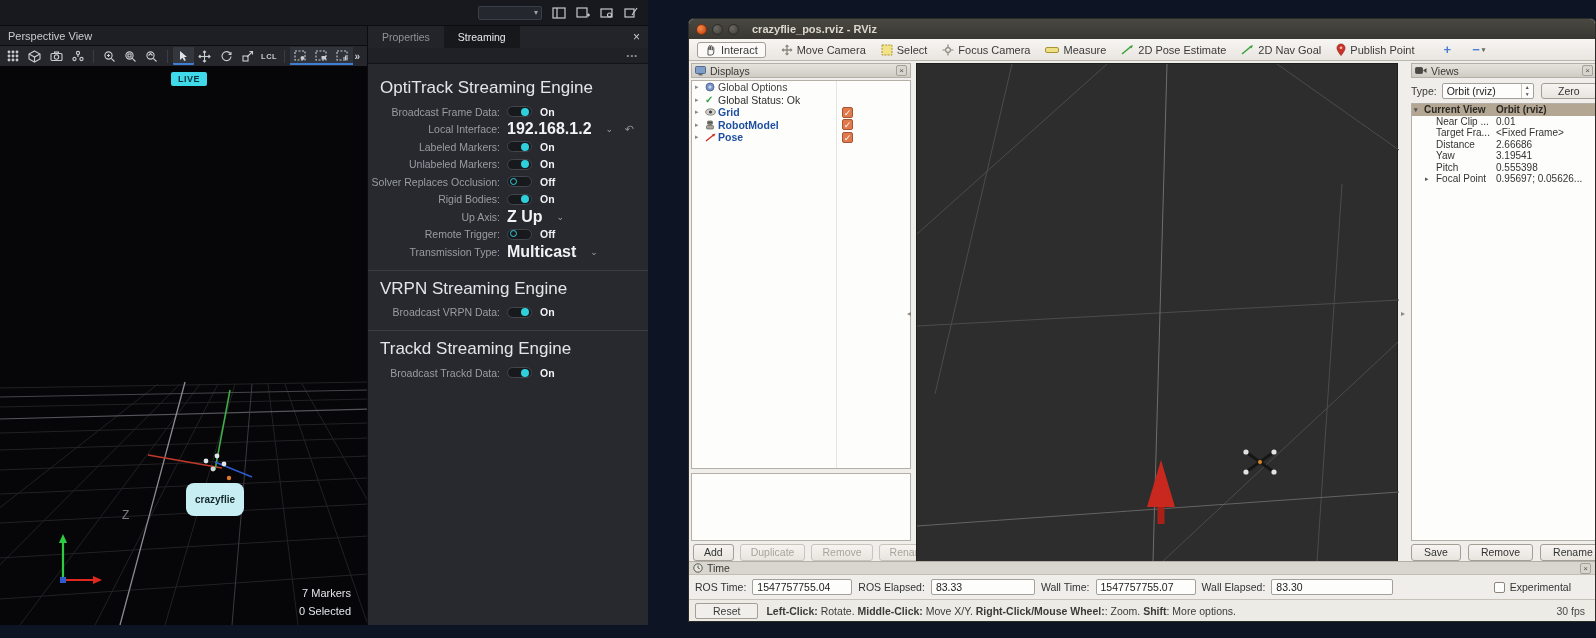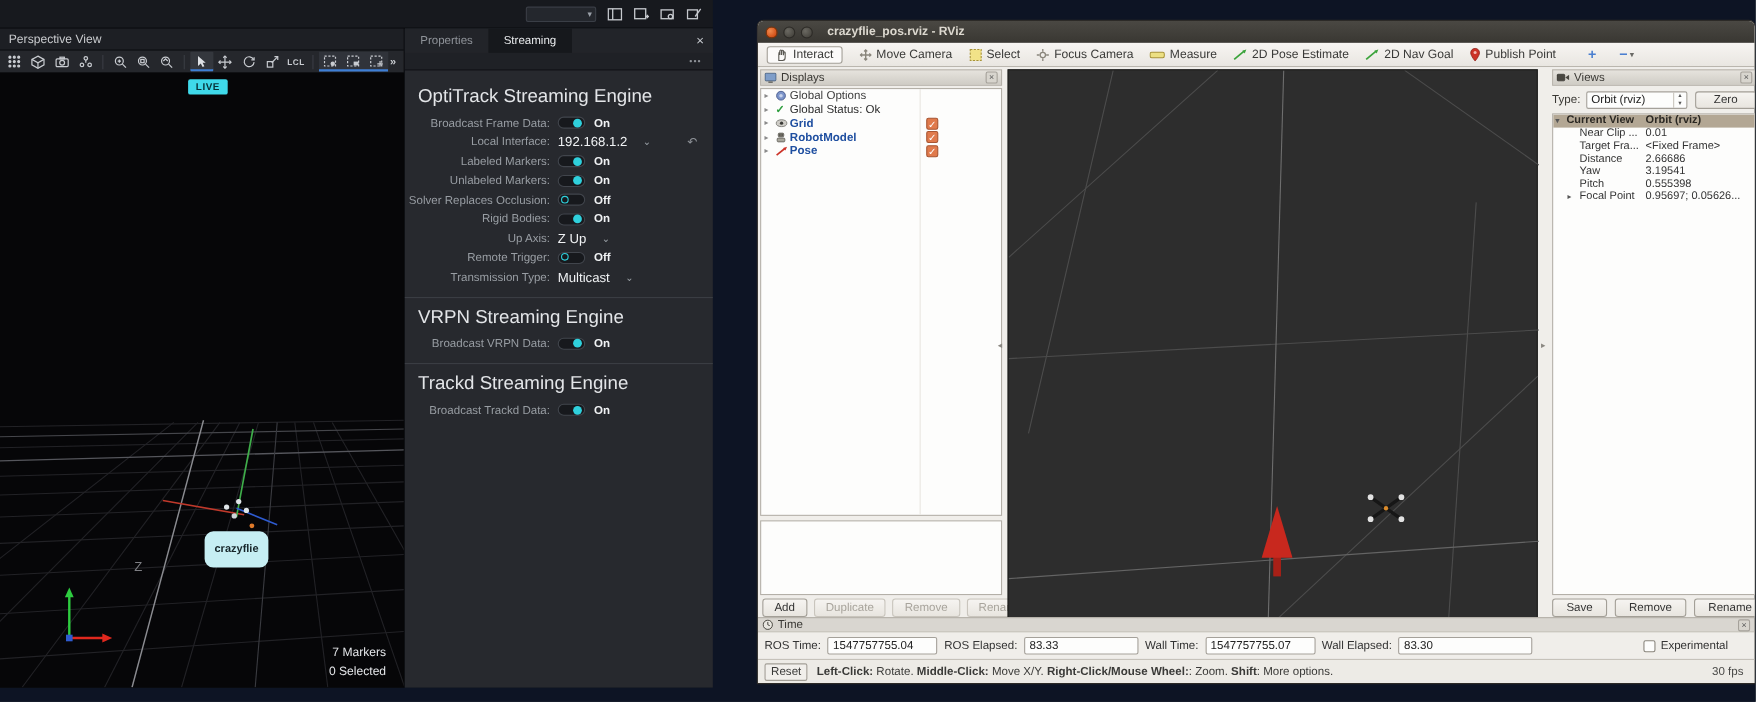--- a/index.html
+++ b/index.html
@@ -37,21 +37,21 @@
   .m-tab { font-size:10.5px; line-height:22px; padding:0 14px; color:#8f9399; }
   .m-tab.active { background:#16181c; color:#e8eaec; }
   .m-tabclose { position:absolute; right:8px; top:0; line-height:22px; color:#c9ccd1; font-size:12px; }
   .m-menurow { height:16px; background:#1f2126; border-bottom:1px solid #121317; display:flex; align-items:center; justify-content:flex-end; padding-right:10px; color:#8f9399; font-size:8px; letter-spacing:1px; }
   .m-content { padding-top:6px; }
   .m-section-title { font-size:17px; color:#e3e5e8; margin:8px 0 5px 12px; }
   .m-divider { height:1px; background:#3a3d43; margin:9px 0 2px 0; }
   .m-row { height:17.5px; display:flex; align-items:center; }
   .m-row .lbl { width:132px; text-align:right; color:#989da3; font-size:10.5px; margin-right:7px; flex:none; }
   .m-row .state { margin-left:8px; color:#f0f2f4; font-size:10.5px; font-weight:bold; }
-  .m-row .val { color:#f0f2f4; font-size:12px; font-weight:normal; }
+  .m-row .val { color:#f0f2f4; font-size:16px; font-weight:bold; }
   .m-row .chev { color:#9aa0a6; font-size:9px; margin-left:14px; }
   .m-row .undo { margin-left:auto; margin-right:14px; color:#8f9399; font-size:11px; }
   .toggle { position:relative; width:25px; height:11px; border-radius:6px; background:#17191d; border:1px solid #41454c; flex:none; }
   .toggle .knob { position:absolute; top:0.5px; width:8px; height:8px; border-radius:50%; }
   .toggle.on .knob { right:2px; background:#2fd0dc; }
   .toggle.off .knob { left:2px; background:transparent; border:1.5px solid #2fd0dc; width:7px; height:7px; }
 
   
   #rviz { position:absolute; left:688px; top:18px; width:908px; height:604px; background:#f0eeea; border-radius:6px 6px 0 0; overflow:hidden; border:1px solid #2c2a27; }
   .r-titlebar { height:20px; background:linear-gradient(#4a4843,#393732); display:flex; align-items:center; padding-left:7px; }
@@ -107,21 +107,21 @@
   .v-btnrow .rbtn { padding:0 12px; }
 
   .r-time { position:absolute; left:0; right:0; bottom:22px; height:38px; }
   .t-header { height:14px; background:#d9d6d0; border-top:1px solid #b4b0a8; border-bottom:1px solid #c2beb6; display:flex; align-items:center; gap:4px; padding:0 4px; font-size:10.5px; color:#3a3834;justify-content:space-between; }
   .t-body { height:24px; display:flex; align-items:center; gap:6px; padding:0 6px; font-size:10.5px; color:#333; background:#f0eeea; }
   .t-body input { height:16px; border:1px solid #a5a19a; border-radius:2px; background:#fdfdfc; font-size:10.5px; padding:0 4px; color:#222; font-family:"Liberation Sans",sans-serif; }
   .t-exp { margin-left:auto; display:flex; align-items:center; gap:5px; margin-right:18px; }
   .t-checkbox { width:11px; height:11px; background:#fdfdfc; border:1px solid #8a867e; border-radius:2px; }
 
   .r-status { position:absolute; left:0; right:0; bottom:0; height:22px; background:#edebe6; border-top:1px solid #c6c2ba; display:flex; align-items:center; padding:0 6px; font-size:10.5px; color:#3a3a38; }
-  .s-reset { height:16px; padding:0 5px; line-height:14px; background:#f1efeb; border:1px solid #a39f97; border-radius:2px; margin-right:8px; }
+  .s-reset { height:16px; padding:0 17px; line-height:14px; background:#f1efeb; border:1px solid #a39f97; border-radius:2px; margin-right:8px; }
   .s-help b { font-weight:bold; }
   .s-fps { margin-left:auto; color:#4a4a48; padding-right:4px; }
 </style>
 </head>
 <body>
 
 <div id="motive">
 
   <div class="m-topstrip">
     <div class="m-combo">

